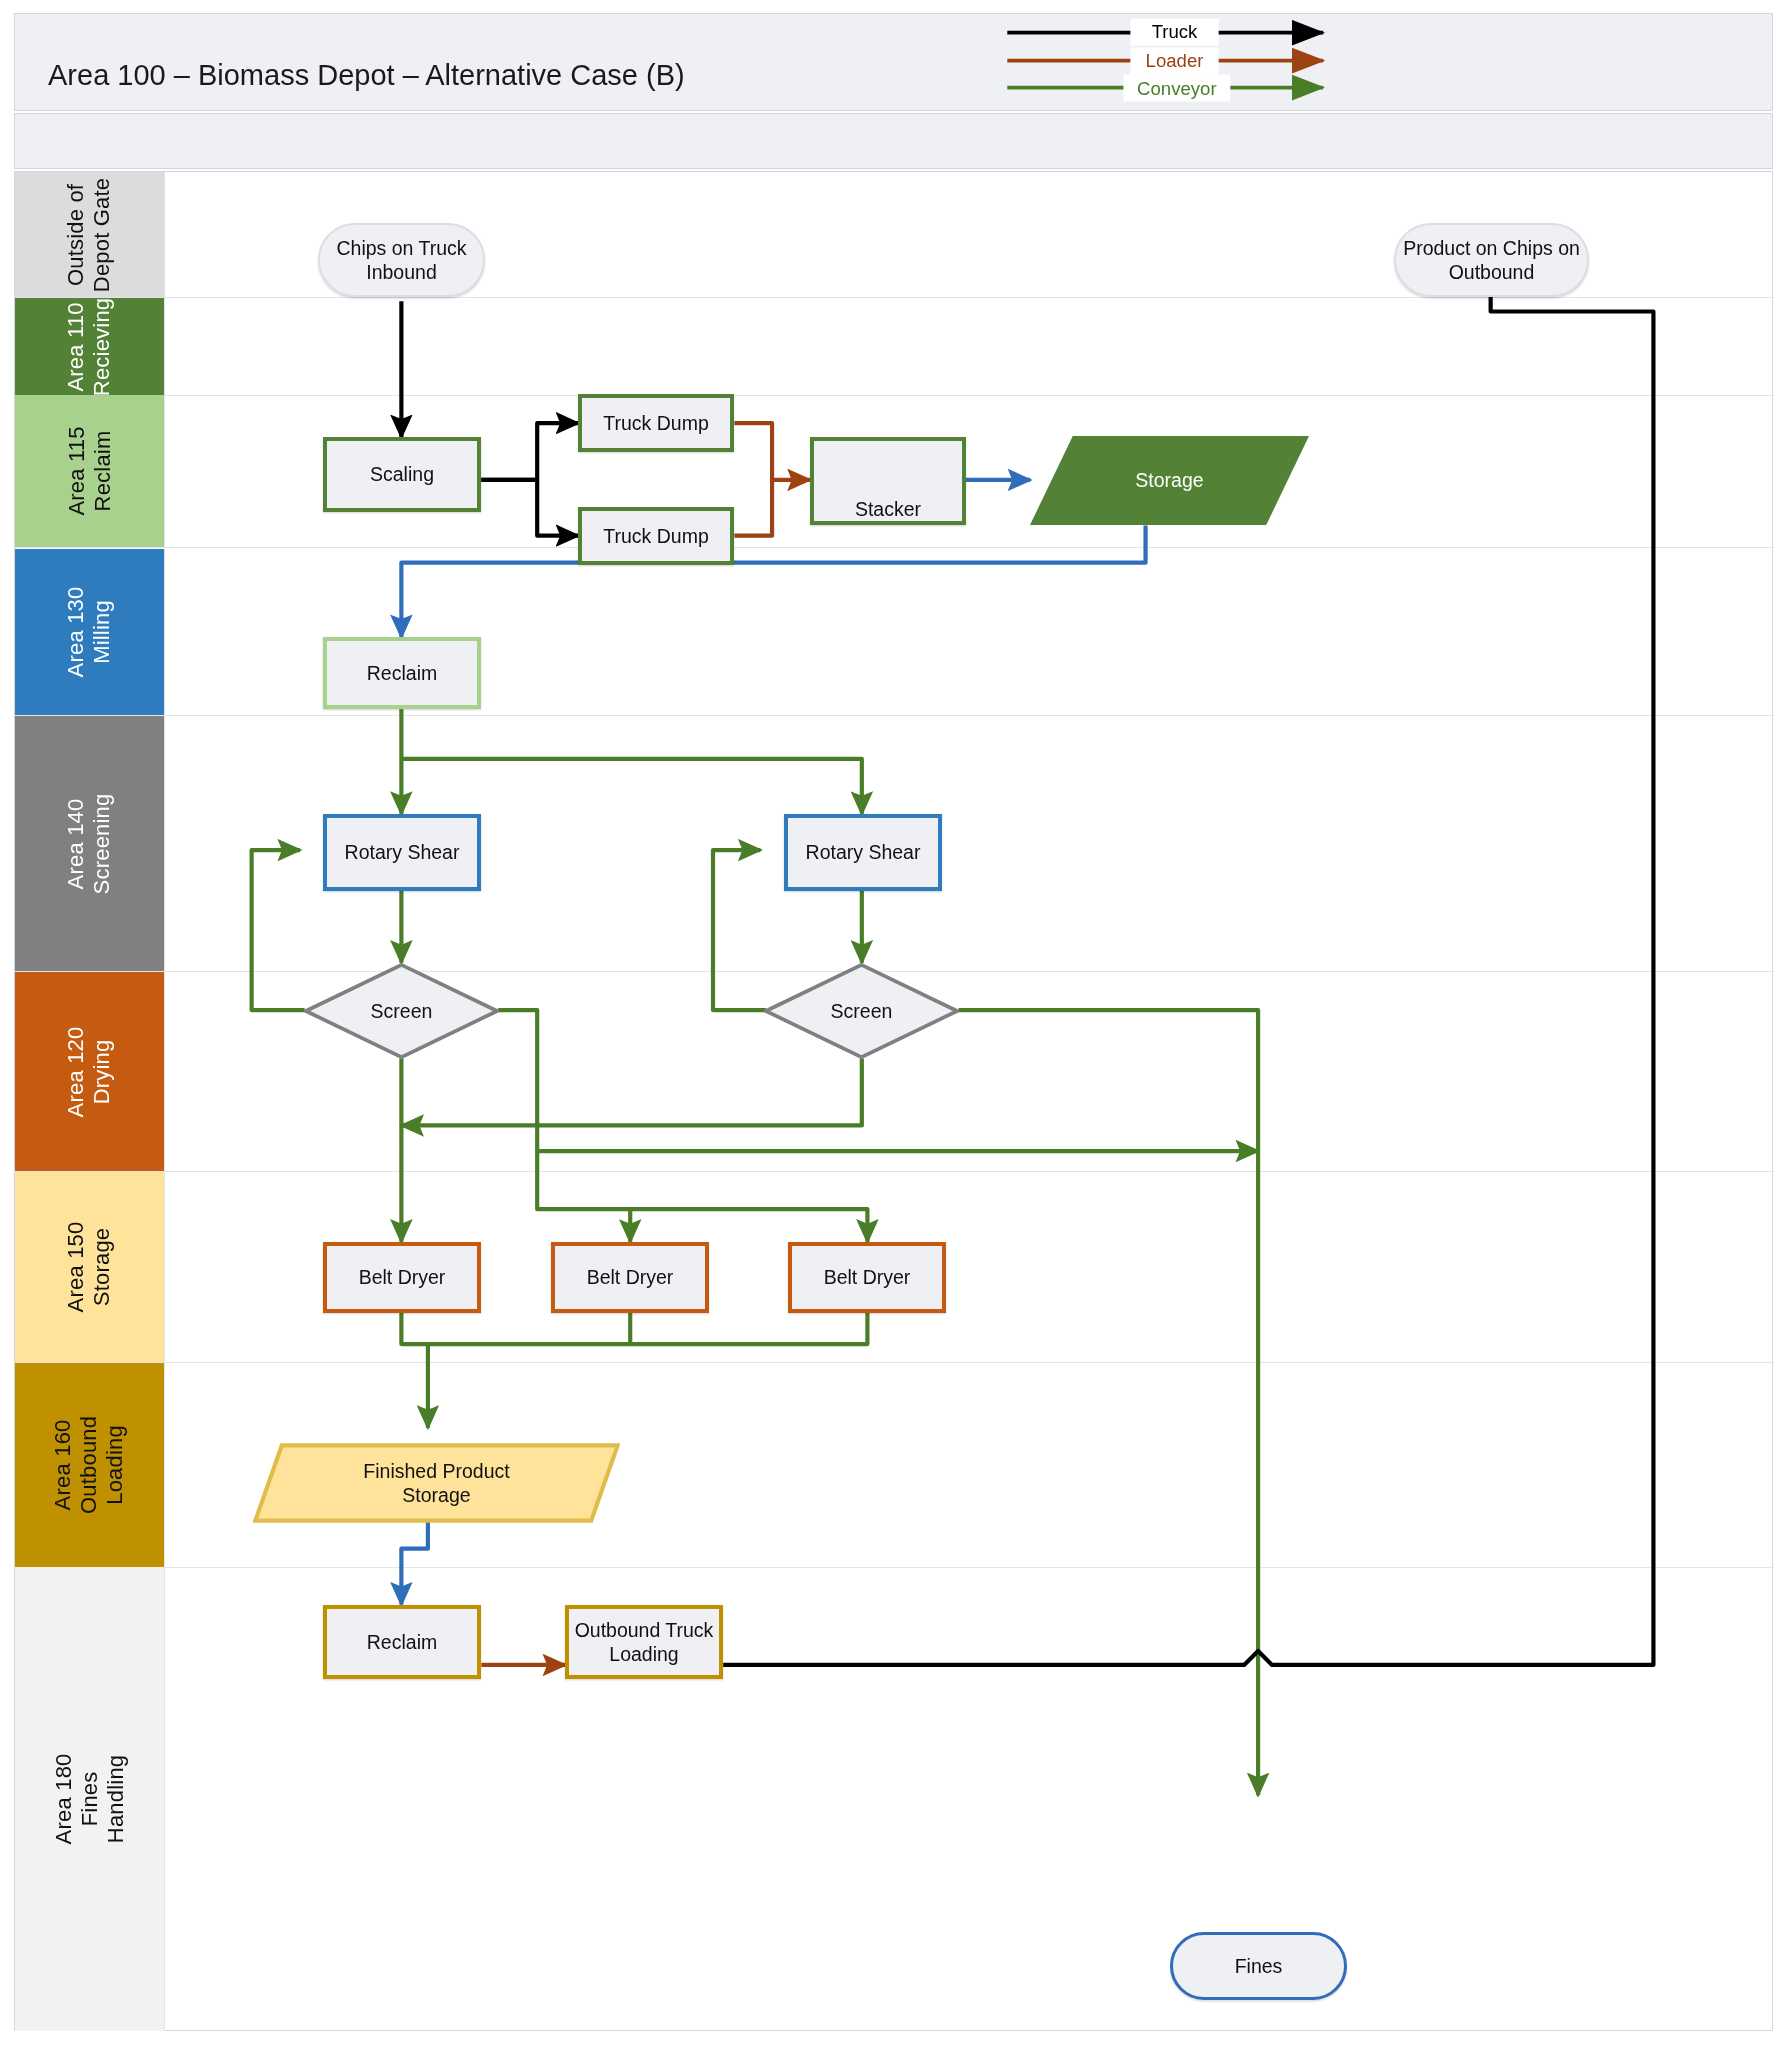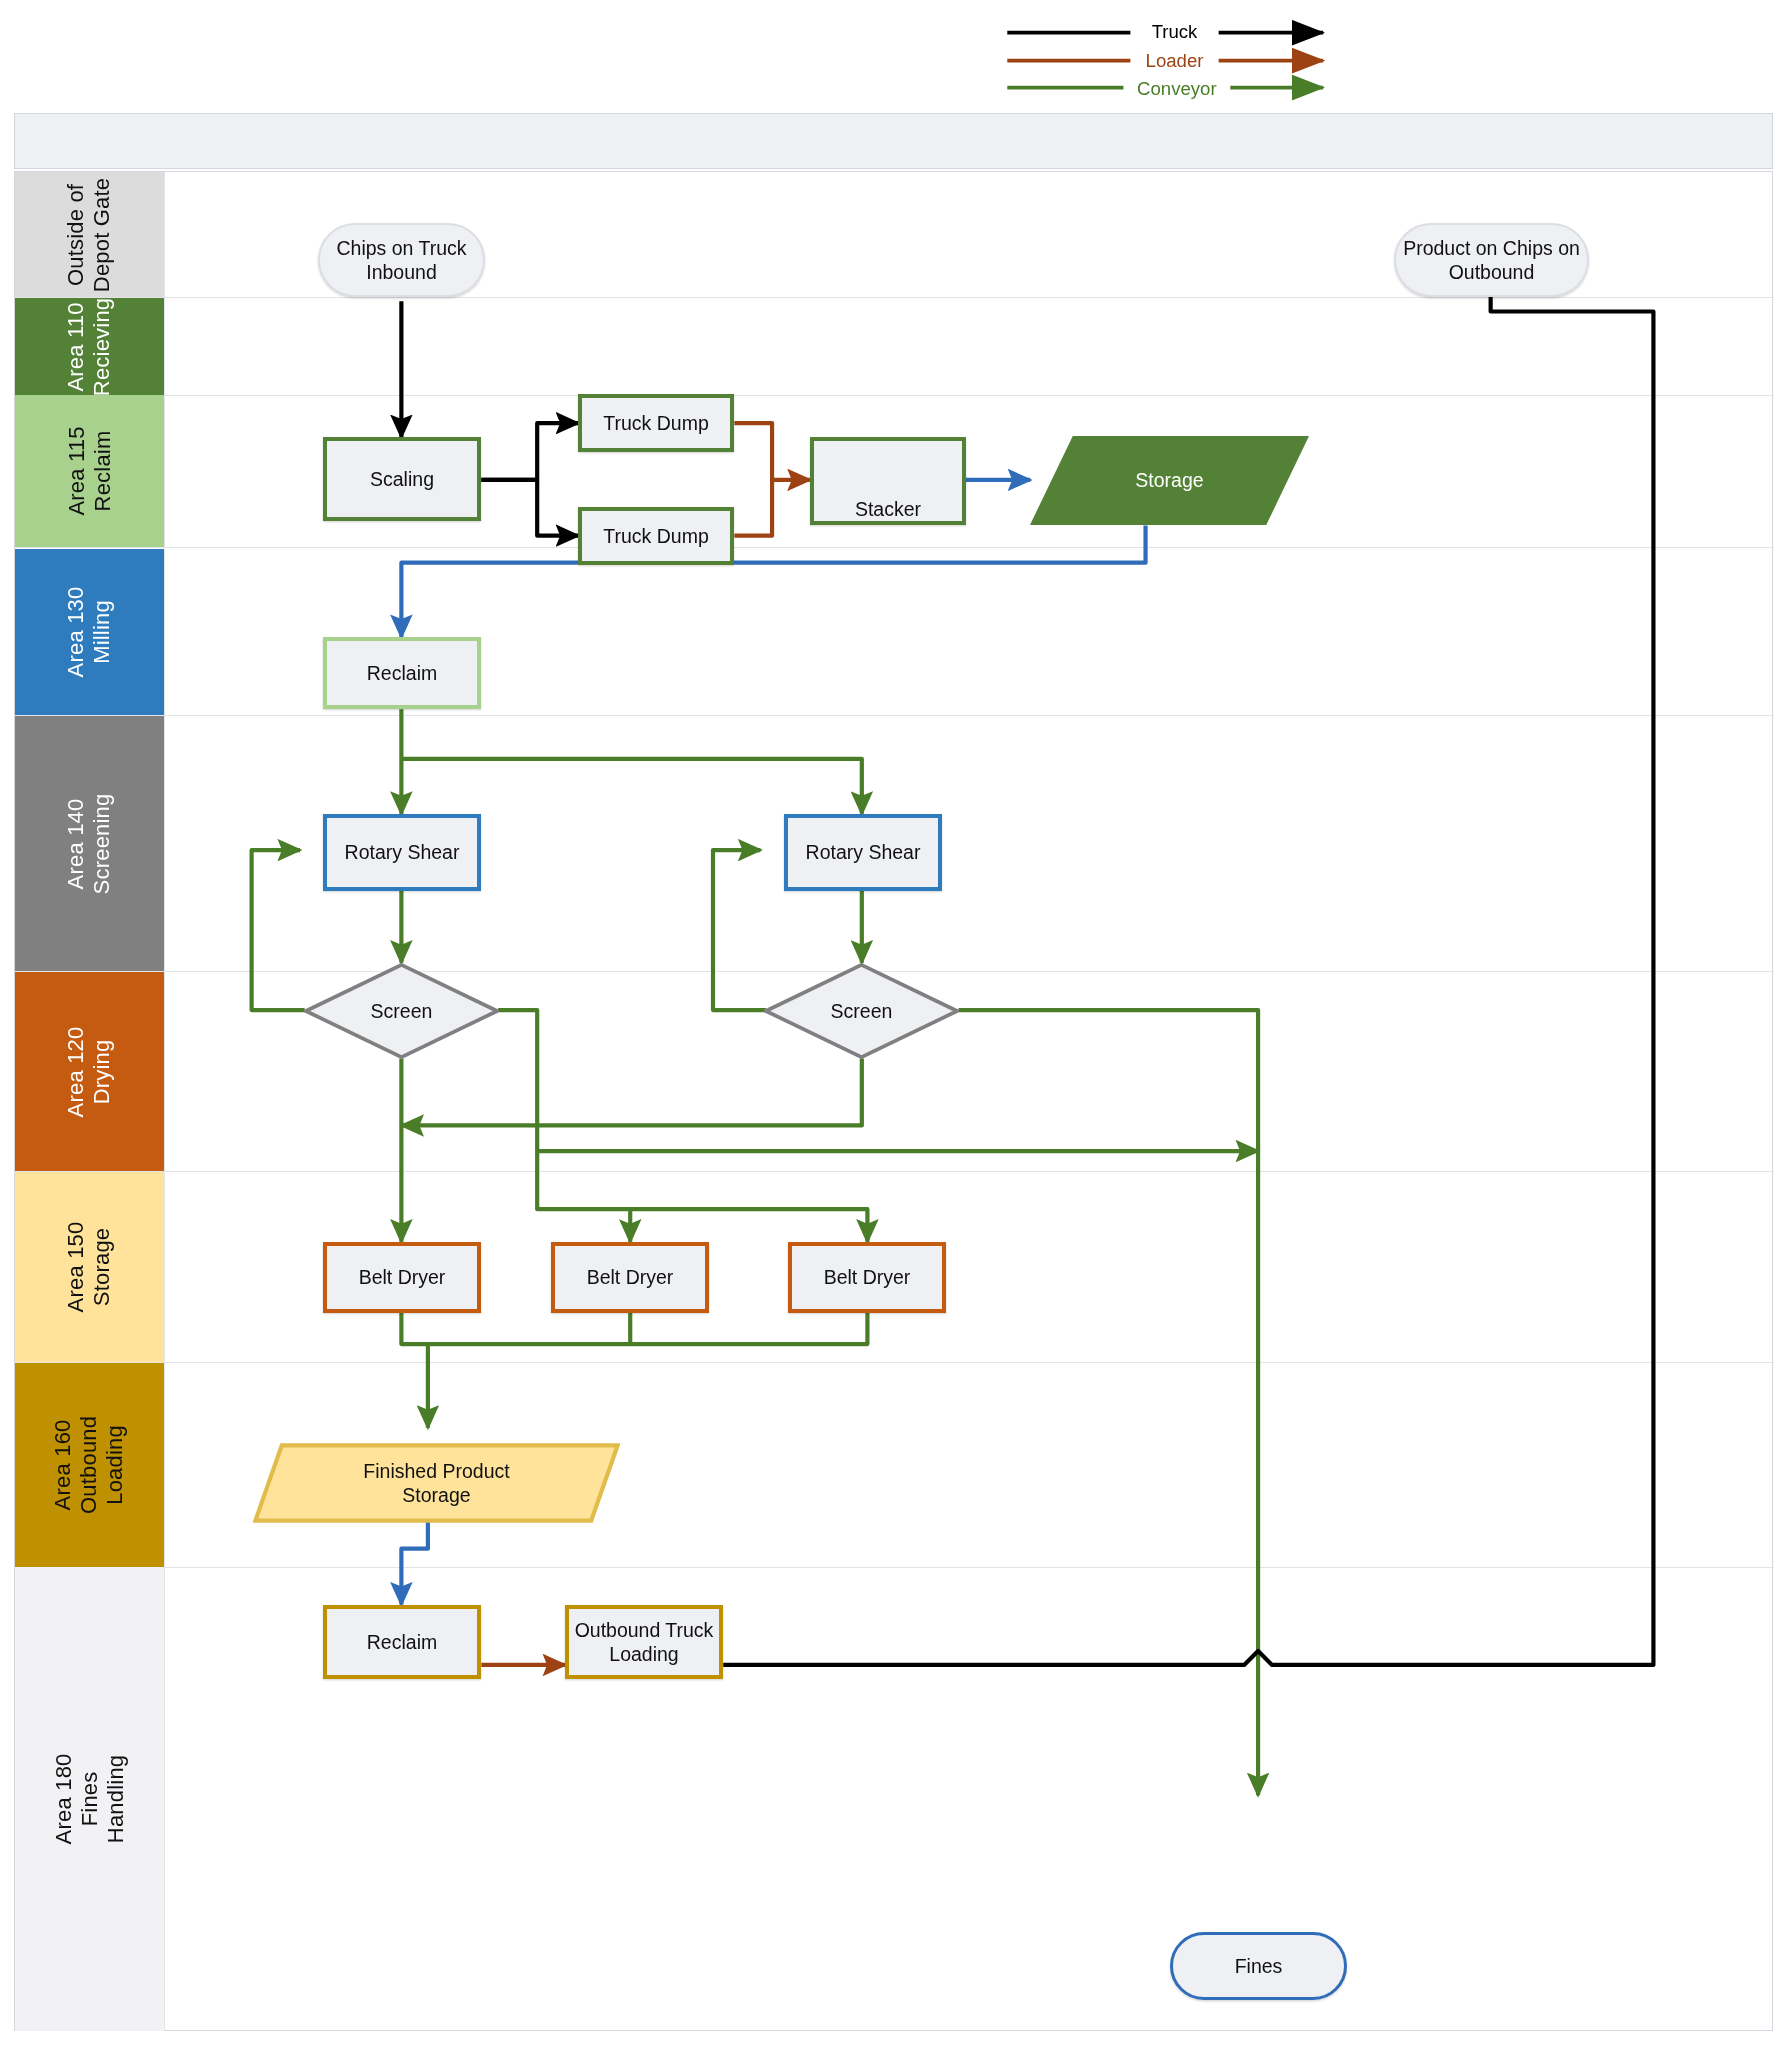--- a/index.html
+++ b/index.html
@@ -52,20 +52,23 @@
   .node.diam{background:transparent;border:none;}
   .diam-svg{position:absolute;left:0;top:0;width:100%;height:100%;z-index:-1;}
 
   .legend-text{font-size:40px;}
 </style>
 </head>
 <body>
 
 <div id="page">
 
+  <div class="frame title-band">
+    <div class="title-text">Area 100 – Biomass Depot – Alternative Case (B)</div>
+  </div>
 
   <div class="frame legend-band">
     <svg width="367" height="98" viewBox="0 0 790 210">
       <defs>
         <marker id="lg-k" markerWidth="9" markerHeight="7" refX="8.5" refY="3.5" orient="auto">
           <path d="M0,0 L9,3.5 L0,7 z" fill="#000000"></path>
           </marker>
         <marker id="lg-l" markerWidth="9" markerHeight="7" refX="8.5" refY="3.5" orient="auto">
           <path d="M0,0 L9,3.5 L0,7 z" fill="#9c4213"></path>
           </marker>
@@ -215,21 +218,21 @@
 
       <div class="node term" style="left:153px;top:51px;width:167px;height:74px;">
         <span style="white-space:pre-line">Chips on Truck
 Inbound</span>
       </div>
       <div class="node term" style="left:1229px;top:51px;width:195px;height:74px;">
         <span style="white-space:pre-line">Product on Chips on
 Outbound</span>
       </div>
 
-      <div class="node proc" style="left:158px;top:265px;width:158px;height:84px;border-color:#538135;">
+      <div class="node proc" style="left:158px;top:265px;width:158px;height:75px;border-color:#538135;">
         <span>Scaling</span>
       </div>
       <div class="node proc" style="left:413px;top:222px;width:156px;height:58px;border-color:#538135;">
         <span>Truck Dump</span>
       </div>
       <div class="node proc" style="left:413px;top:335px;width:156px;height:58px;border-color:#538135;">
         <span>Truck Dump</span>
       </div>
       <div class="node proc" style="left:645px;top:265px;width:156px;height:88px;border-color:#538135;align-items:flex-end;">
         <span>Stacker</span>

